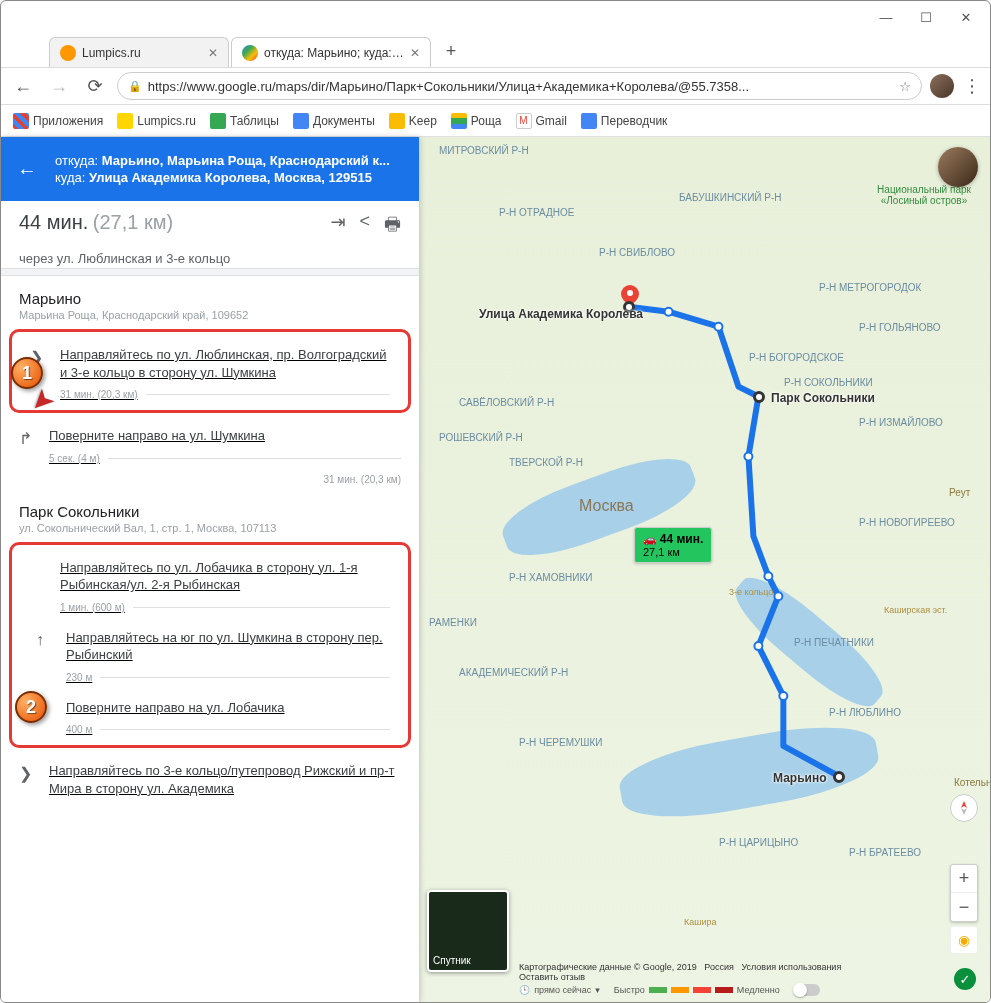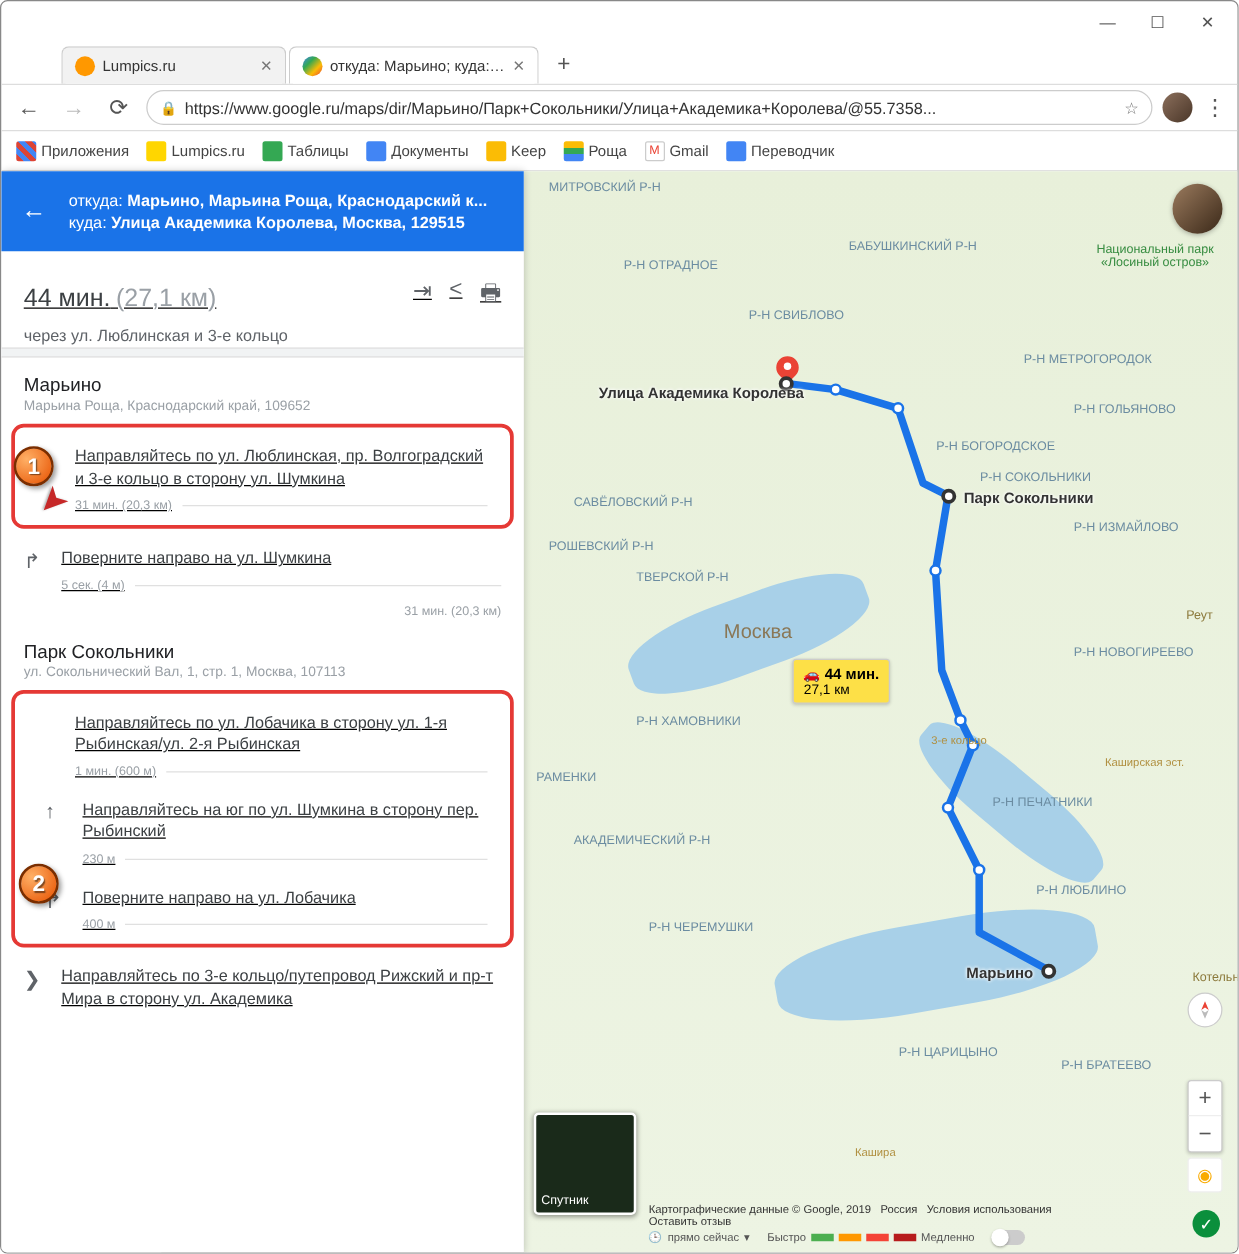--- a/index.html
+++ b/index.html
@@ -25,21 +25,21 @@
   .dots { width:20px; text-align:center; font-size:18px; color:#555;}
   .bookmarks { height:32px; display:flex; align-items:center; padding:0 12px; gap:14px; border-bottom:1px solid #e0e0e0; font-size:12px; color:#444;}
   .bm { display:flex; align-items:center; gap:4px; }
   .bm-ico { width:16px; height:16px; border-radius:2px;}
   .content { display:flex; height:calc(100% - 136px); position:relative;}
   .sidebar { width:418px; height:100%; background:#fff; box-shadow:1px 0 6px rgba(0,0,0,0.2); position:relative; z-index:5; display:flex; flex-direction:column;}
   .blueheader { background:#1a73e8; color:#fff; padding:14px 18px 14px 54px; position:relative; font-size:13px;}
   .blueheader .back { position:absolute; left:16px; top:20px; font-size:20px; }
   .blueheader .line { margin:2px 0; white-space:nowrap; overflow:hidden; text-overflow:ellipsis;}
   .blueheader b { font-weight:600; }
-  .summary { padding:20px 18px 10px; display:flex; align-items:flex-end; justify-content:space-between;text-decoration:underline;}
+  .summary { padding:10px 18px 10px; display:flex; align-items:flex-start; justify-content:space-between;}
   .summary-left .time { font-size:20px; color:#3c4043; }
   .summary-left .dist { font-size:20px; color:#9aa0a6; }
   .summary-icons { display:flex; gap:14px; color:#5f6368; font-size:18px;}
   .via { padding:0 18px 2px; font-size:13px; color:#5f6368;}
   .traffic { padding:0 18px 14px; font-size:12px; color:#9aa0a6;}
   .divider { height:8px; background:#f1f3f4; border-top:1px solid #e0e0e0; border-bottom:1px solid #e0e0e0;}
   .steps { flex:1; overflow-y:auto; padding-bottom:20px;}
   .waypoint { padding:14px 18px 4px;}
   .waypoint .wpname { font-size:15px; color:#202124; margin-bottom:2px;}
   .waypoint .wpaddr { font-size:11px; color:#9aa0a6;}
@@ -56,21 +56,21 @@
   .mapimg { position:absolute; inset:0; background:linear-gradient(#e8f0da, #edf4e3);}
   .district { position:absolute; font-size:10px; color:#6b8ca1; text-transform:uppercase; white-space:nowrap; font-weight:500;}
   .citylabel { position:absolute; font-size:16px; color:#8a7756; font-weight:500;}
   .roadlabel { position:absolute; font-size:9px; color:#b08f3f;}
   .route-svg { position:absolute; inset:0; }
   .pin { position:absolute; width:22px; height:22px;}
   .pin.red::before { content:''; position:absolute; width:18px; height:18px; background:#ea4335; border-radius:50% 50% 50% 0; transform:rotate(-45deg); left:2px;}
   .pin.red::after { content:''; position:absolute; width:6px; height:6px; background:#fff; border-radius:50%; left:8px; top:5px;}
   .dot { position:absolute; width:12px; height:12px; background:#fff; border:3px solid #333; border-radius:50%; }
   .placelabel { position:absolute; font-size:12px; color:#333; font-weight:600; white-space:nowrap; text-shadow:0 0 3px #fff, 0 0 3px #fff;}
-  .infobox { position:absolute; background:#fde047; border:1px solid #ccc; border-radius:3px; padding:4px 8px; font-size:11px; box-shadow:0 1px 3px rgba(0,0,0,0.2);}
+  .infobox { position:absolute; background:#22c55e; border:1px solid #ccc; border-radius:3px; padding:4px 8px; font-size:11px; box-shadow:0 1px 3px rgba(0,0,0,0.2);}
   .infobox b { font-size:12px;}
   .map-avatar { position:absolute; top:10px; right:12px; width:40px; height:40px; border-radius:50%; background:linear-gradient(135deg,#9b7b5e,#3a2818); box-shadow:0 1px 4px rgba(0,0,0,0.3);}
   .sat-thumb { position:absolute; bottom:30px; left:8px; width:82px; height:82px; background:#1a2a1a; border:2px solid #fff; border-radius:4px; color:#fff; font-size:10px; padding:4px; display:flex; align-items:flex-end; box-shadow:0 1px 4px rgba(0,0,0,0.4);}
   .zoom { position:absolute; right:12px; bottom:80px; width:28px; background:#fff; border:1px solid #ccc; border-radius:3px; box-shadow:0 1px 3px rgba(0,0,0,0.2);}
   .zoom div { height:28px; display:flex; align-items:center; justify-content:center; font-size:18px; color:#555;}
   .zoom div:first-child { border-bottom:1px solid #eee;}
   .compass { position:absolute; right:12px; bottom:180px; width:28px; height:28px; background:#fff; border-radius:50%; border:1px solid #ccc; display:flex; align-items:center; justify-content:center;}
   .footer-row { position:absolute; bottom:6px; left:100px; right:50px; display:flex; justify-content:space-between; font-size:9px; color:#555;}
   .traffic-legend { display:flex; align-items:center; gap:4px;}
   .leg-bar { width:18px; height:6px; }
@@ -290,24 +290,24 @@
       <div class="district" style="left:410px;top:570px">Р-Н ЛЮБЛИНО</div>
       <div class="district" style="left:100px;top:600px">Р-Н ЧЕРЕМУШКИ</div>
       <div class="district" style="left:300px;top:700px">Р-Н ЦАРИЦЫНО</div>
       <div class="district" style="left:430px;top:710px">Р-Н БРАТЕЕВО</div>
       <div class="district" style="left:40px;top:530px">АКАДЕМИЧЕСКИЙ Р-Н</div>
       <div class="district" style="left:10px;top:480px">РАМЕНКИ</div>
       <div class="district" style="left:40px;top:260px">САВЁЛОВСКИЙ Р-Н</div>
       <div class="district" style="left:20px;top:295px">РОШЕВСКИЙ Р-Н</div>
       <div class="district" style="left:535px;top:640px;color:#8c7a3c;text-transform:none;">Котельн</div>
       <div class="district" style="left:530px;top:350px;color:#8c7a3c;text-transform:none;">Реут</div>
-      <div class="roadlabel" style="left:310px;top:450px;margin-left:16px;">3-е кольцо</div>
+      <div class="roadlabel" style="left:310px;top:450px;">3-е кольцо</div>
       <div class="roadlabel" style="left:265px;top:780px;">Кашира</div>
       <div class="roadlabel" style="left:445px;top:468px;padding-left:20px;">Каширская эст.</div>
-      <div class="parklabel" style="left:455px; top:57px; width:100px;text-align:center;">Национальный парк «Лосиный остров»</div>
+      <div class="parklabel" style="left:455px; top:47px; width:100px;text-align:center;">Национальный парк «Лосиный остров»</div>
 
       <div class="map-avatar"></div>
       <div class="compass">
           <svg width="16" height="16">
             <polygon points="8,1 11,8 8,6 5,8" fill="#ea4335"></polygon>
             <polygon points="8,15 11,8 8,10 5,8" fill="#bbb"></polygon>
           </svg>
         </div>
       <div class="zoom">
         <div>+</div>

